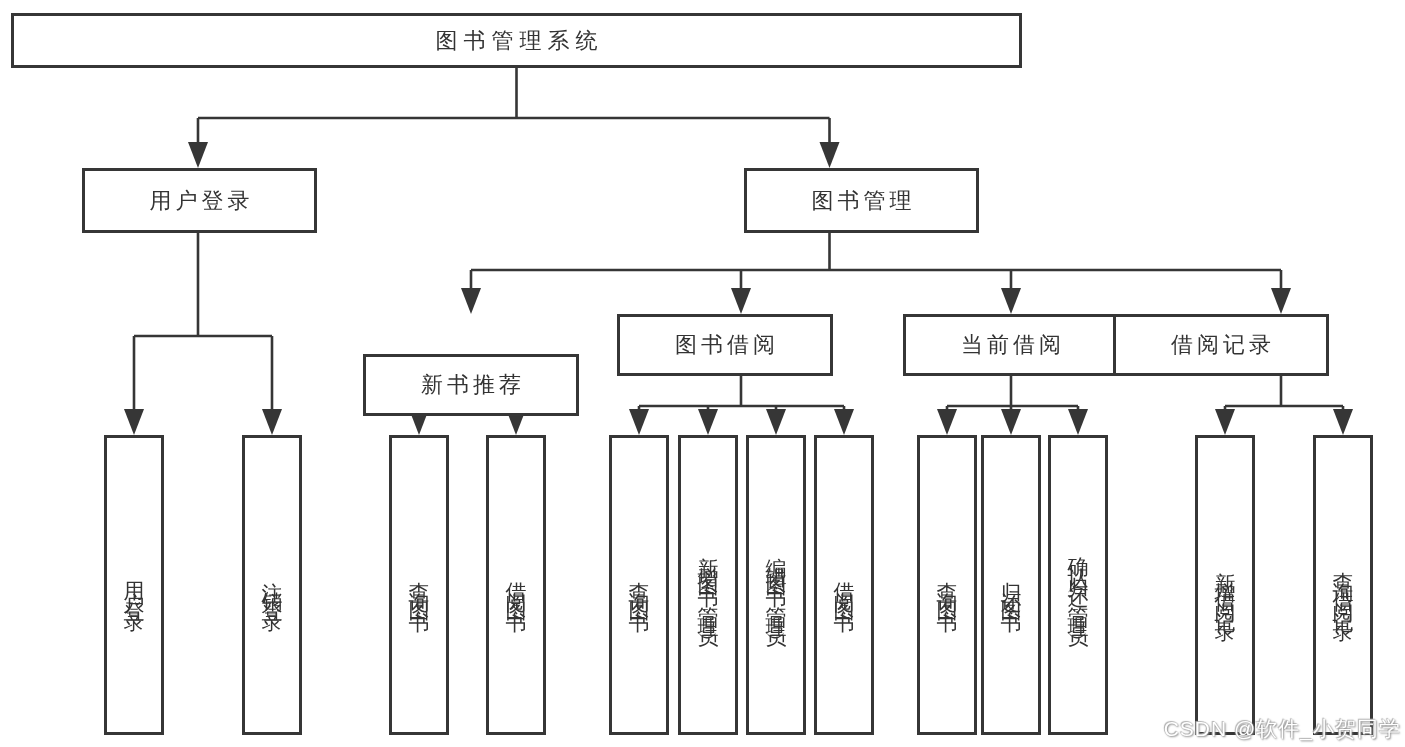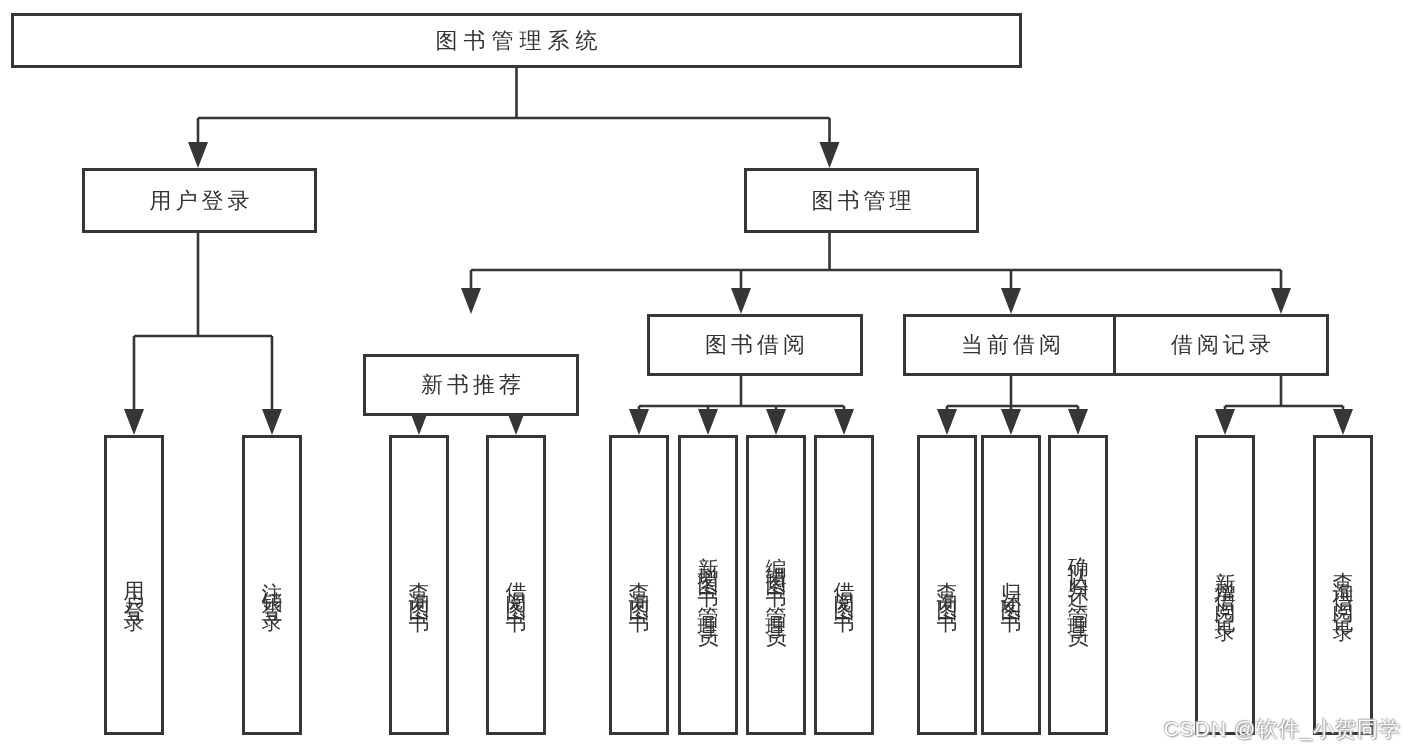--- a/index.html
+++ b/index.html
@@ -100,21 +100,21 @@
   <div class="box hbox" style="left:82px; top:168px; width:235px; height:65px;">
     <span>用户登录</span>
   </div>
   <div class="box hbox" style="left:712px; top:168px; width:235px; height:65px;margin-left:32px;">
     <span>图书管理</span>
   </div>
 
   <div class="box hbox" style="left:363px; top:314px; width:216px; height:62px;margin-top:40px;">
     <span>新书推荐</span>
   </div>
-  <div class="box hbox" style="left:647px; top:314px; width:216px; height:62px;">
+  <div class="box hbox" style="left:617px; top:314px; width:216px; height:62px;">
     <span>图书借阅</span>
   </div>
   <div class="box hbox" style="left:903px; top:314px; width:216px; height:62px;">
     <span>当前借阅</span>
   </div>
   <div class="box hbox" style="left:1113px; top:314px; width:216px; height:62px;">
     <span>借阅记录</span>
   </div>
 
   <div class="box vbox" style="left:104px; top:435px;">用户登录</div>

